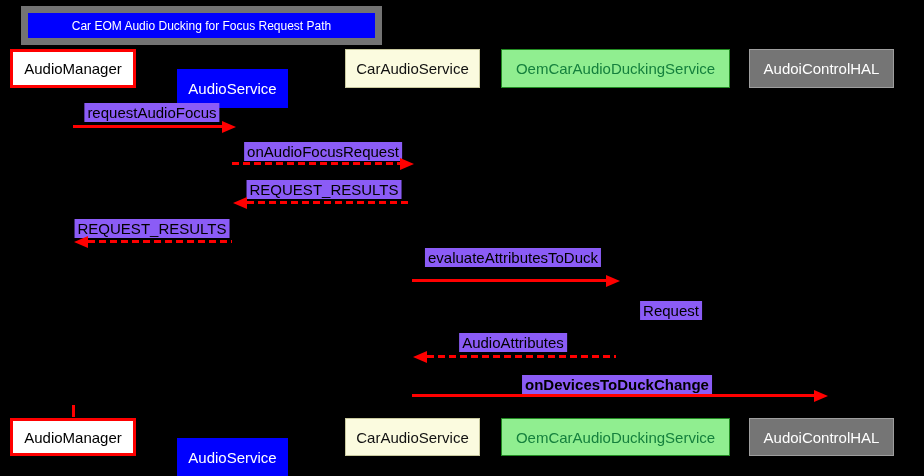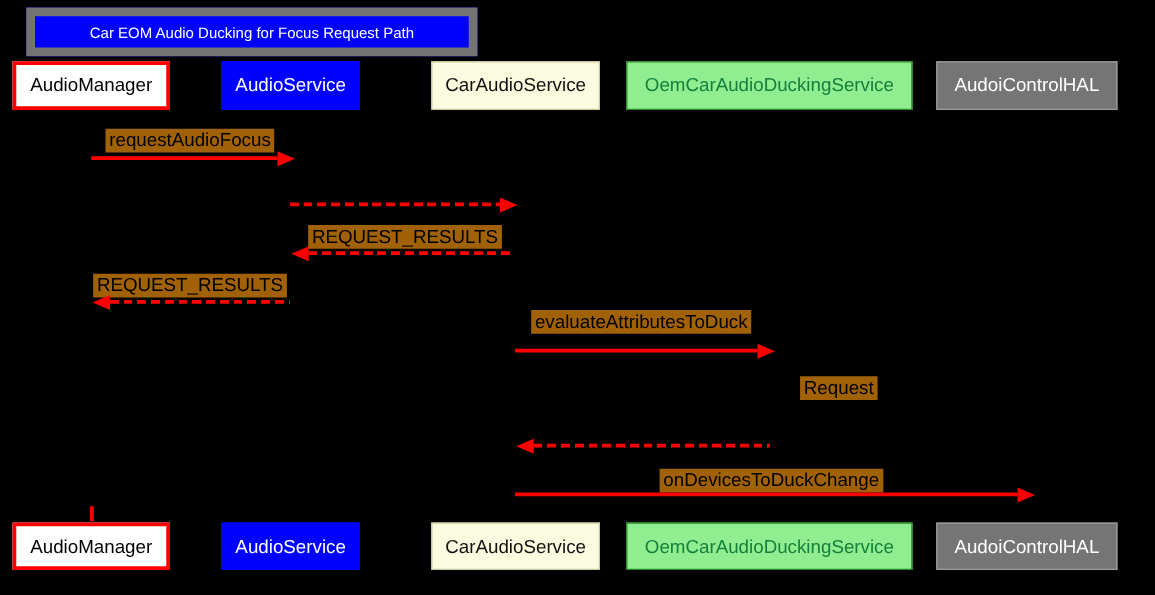--- a/index.html
+++ b/index.html
@@ -15,42 +15,42 @@
     white-space:nowrap;
   }
   
   .actor{
     position:absolute;height:39px;display:flex;align-items:center;justify-content:center;
     font-size:15px;white-space:nowrap;box-sizing:border-box;
   }
   .row-top .actor{top:49px;}
   .row-bottom .actor{top:418px;height:38px;}
   .a-manager{left:10px;width:126px;background:#ffffff;border:3px solid #ff0000;color:#000;}
-  .a-service{left:177px;width:111px;background:#0000ff;border:1px solid #0000ff;color:#fff;}
+  .a-service{left:177px;width:111px;background:#0000ff;border:1px solid #0000ff;color:#fff;margin-top:20px;}
   .a-car{left:345px;width:135px;background:#fbfbdf;border:1px solid #c9c99f;color:#111;text-align:center;}
   .a-oem{left:501px;width:229px;background:#90ee90;border:1px solid #228b22;color:#15803d;}
   .a-hal{left:749px;width:145px;background:#757575;border:1px solid #9e9e9e;color:#ffffff;}
   
   .lifeline{position:absolute;top:88px;height:330px;width:1px;background:#000;}
   .ll-1{left:72px;} .ll-2{left:232px;} .ll-3{left:412px;} .ll-4{left:616px;} .ll-5{left:822px;}
   .lifeline-stub{position:absolute;left:72px;top:405px;width:3px;height:12px;background:#ff0000;}
   
   .msg-label{
     position:absolute;transform:translateX(-50%);
-    background:#a16207;color:#000;font-size:15px;line-height:19px;
+    background:#8b5cf6;color:#000;font-size:15px;line-height:19px;
     padding:0 3px;white-space:nowrap;
   }
   .l1{left:152px;top:103px;}
   .l2{left:323px;top:142px;}
   .l3{left:324px;top:180px;}
   .l4{left:152px;top:219px;}
   .l5{left:513px;top:248px;}
   .l6{left:671px;top:301px;}
   .l7{left:513px;top:333px;}
-  .l8{left:617px;top:375px;}
+  .l8{left:617px;top:375px;font-weight:bold;}
   
   .arrow-line{position:absolute;height:3px;}
   .solid{background:#ff0000;}
   .dashed{background:repeating-linear-gradient(90deg,#ff0000 0,#ff0000 7px,transparent 7px,transparent 11px);}
   .arrow-head{position:absolute;width:0;height:0;border-top:6px solid transparent;border-bottom:6px solid transparent;}
   .head-right{border-left:14px solid #ff0000;}
   .head-left{border-right:14px solid #ff0000;}
   .ln1{left:73px;top:125px;width:149px;}   .hd1{left:222px;top:121px;}
   .ln2{left:232px;top:162px;width:168px;}  .hd2{left:400px;top:158px;}
   .ln3{left:247px;top:201px;width:165px;}  .hd3{left:233px;top:197px;}
@@ -78,37 +78,39 @@
     <div class="actor a-service">AudioService</div>
     <div class="actor a-car">CarAudioService</div>
     <div class="actor a-oem">OemCarAudioDuckingService</div>
     <div class="actor a-hal">AudoiControlHAL</div>
   </div>
 
   <div class="msg-label l1">requestAudioFocus</div>
   <div class="arrow-line solid ln1"></div>
   <div class="arrow-head head-right hd1"></div>
 
+  <div class="msg-label l2">onAudioFocusRequest</div>
   <div class="arrow-line dashed ln2"></div>
   <div class="arrow-head head-right hd2"></div>
 
   <div class="msg-label l3">REQUEST_RESULTS</div>
   <div class="arrow-line dashed ln3"></div>
   <div class="arrow-head head-left hd3"></div>
 
   <div class="msg-label l4">REQUEST_RESULTS</div>
   <div class="arrow-line dashed ln4"></div>
   <div class="arrow-head head-left hd4"></div>
 
   <div class="msg-label l5">evaluateAttributesToDuck</div>
   <div class="arrow-line solid ln5"></div>
   <div class="arrow-head head-right hd5"></div>
 
   <div class="msg-label l6">Request</div>
 
+  <div class="msg-label l7">AudioAttributes</div>
   <div class="arrow-line dashed ln7"></div>
   <div class="arrow-head head-left hd7"></div>
 
   <div class="msg-label l8">onDevicesToDuckChange</div>
   <div class="arrow-line solid ln8"></div>
   <div class="arrow-head head-right hd8"></div>
 
   <div class="row-bottom">
     <div class="actor a-manager">AudioManager</div>
     <div class="actor a-service">AudioService</div>

